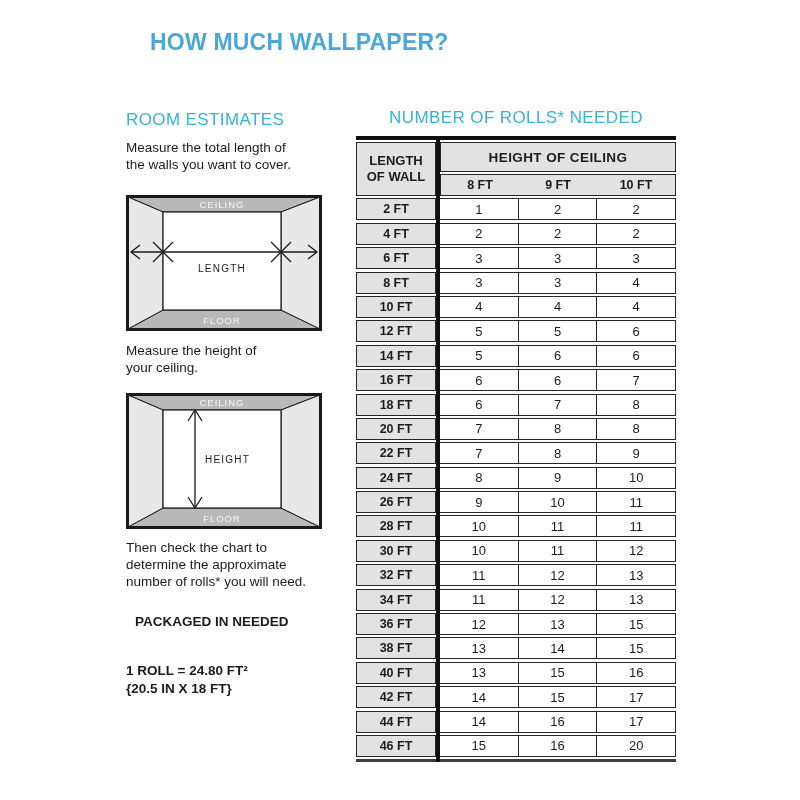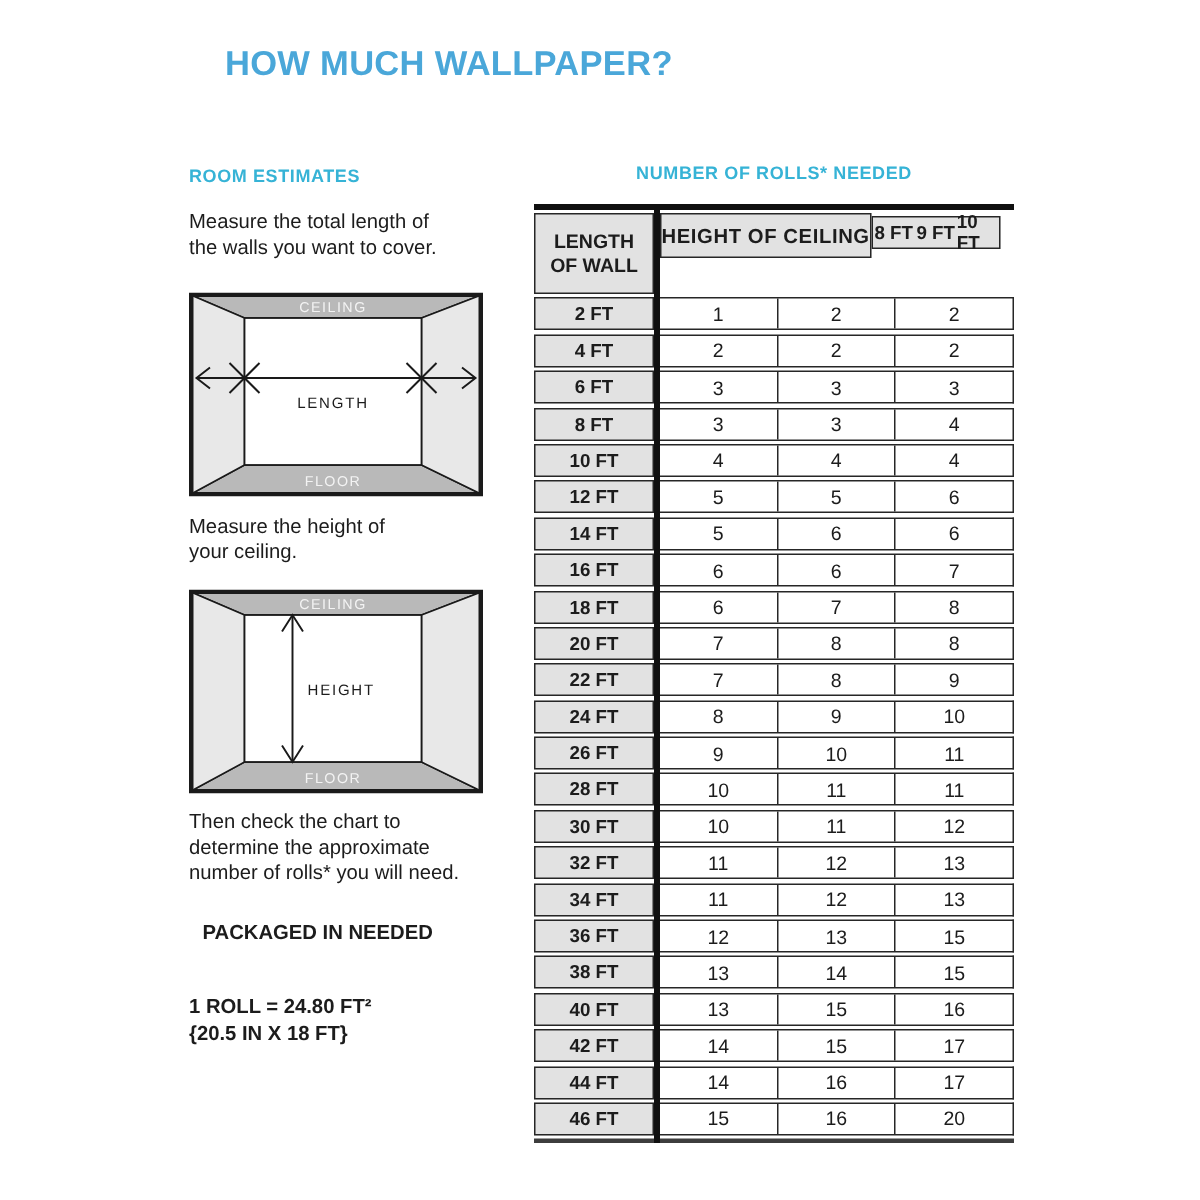--- a/index.html
+++ b/index.html
@@ -8,21 +8,21 @@
 
   .abs { position:absolute; }
 
   .page-title {
     left:126px; top:29px;
     font-size:23px; font-weight:bold; letter-spacing:0.2px;
     color:#4aa7d9;
     margin-left:24px;
   }
   .section-heading {
-    font-size:12px; font-weight:bold; letter-spacing:0.4px;
+    font-size:17px; font-weight:normal; letter-spacing:0.4px;
     color:#36b3d6;
   }
   #room-heading { left:126px; top:110px; }
   #table-heading { left:356px; top:108px; width:320px; text-align:center; }
 
   .instr { font-size:13.5px; line-height:17px; color:#1c1c1c; width:220px; }
   #instr-1 { left:126px; top:139px; }
   #instr-2 { left:126px; top:342px; }
   #instr-3 { left:126px; top:539px; }
 
@@ -48,21 +48,21 @@
   .tbar { height:4px; background:#101010; }
   .bbar { height:3px; background:#3d3d3d; margin-top:0.2px; }
   .vbar { position:absolute; left:80px; top:0; bottom:0; width:4px; background:#101010; }
 
   .thead { display:flex; margin-top:2px; }
   .corner-cell {
     width:80px; height:54px; background:#e2e2e2; border:1px solid #262626;
     display:flex; flex-direction:column; justify-content:center; align-items:center;
     font-weight:bold; font-size:13px; line-height:16px;
   }
-  .head-right { flex:1; margin-left:4px; display:flex; flex-direction:row; }
+  .head-right { flex:1; margin-left:4px; display:flex; flex-direction:column; }
   .group-cell {
     height:30px; background:#e2e2e2; border:1px solid #262626;
     display:flex; align-items:center; justify-content:center;
     font-weight:bold; font-size:13.5px; letter-spacing:0.4px;
   }
   .sub-row { height:22px; margin-top:2px; background:#e2e2e2; border:1px solid #262626; display:flex; }
   .sub-cell { flex:1; display:flex; align-items:center; justify-content:center; font-weight:bold; font-size:12.5px; }
 
   .table-body { margin-top:2.4px;border-radius:31px; }
   .trow { display:flex; height:22px; margin-bottom:2.4px; }

